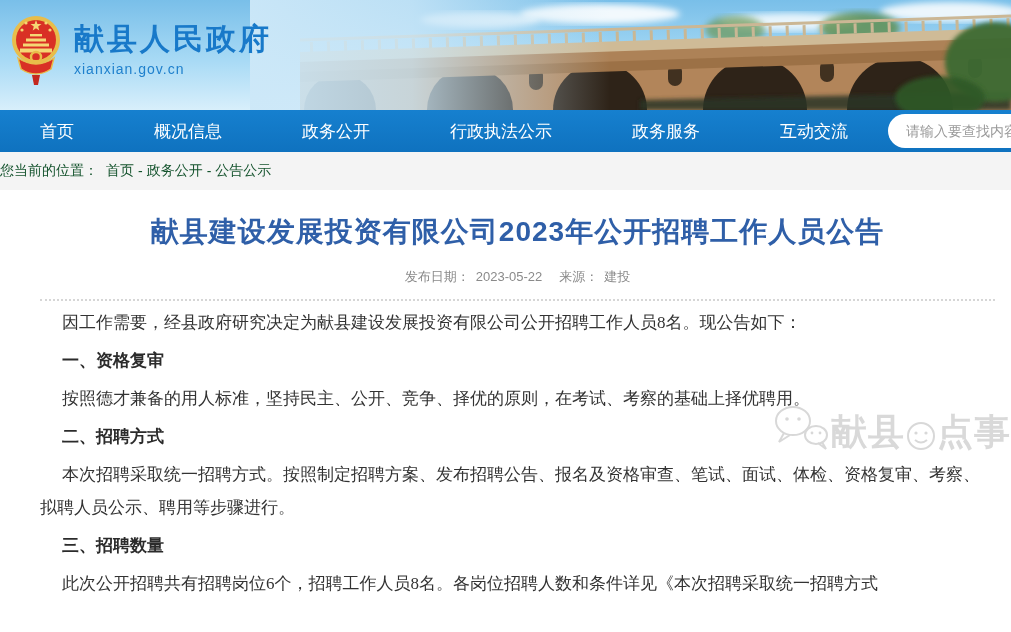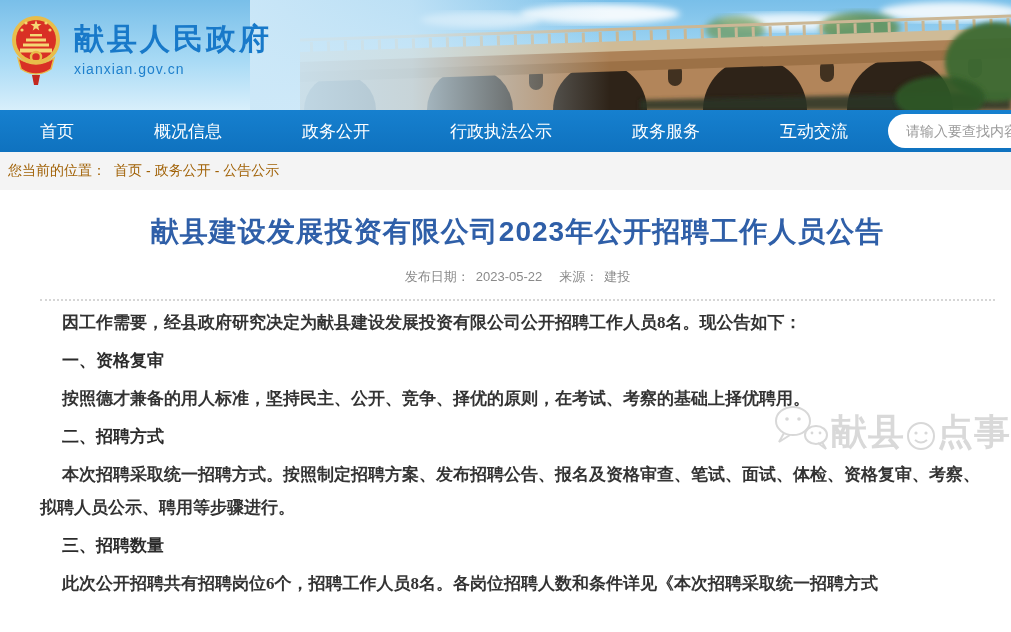--- a/index.html
+++ b/index.html
@@ -18,35 +18,35 @@
   .main-nav { display:flex; height:42px; background:linear-gradient(#1680cf,#0f72bf); align-items:center; }
   .nav-items { flex:0 0 888px; display:flex; justify-content:space-around; align-items:center; height:100%; }
   .nav-item { color:#fff; font-size:17px; cursor:pointer; white-space:nowrap; }
   .search-wrap { flex:1; display:flex; align-items:center; height:100%; }
   .search-wrap input { flex:1; height:34px; border:none; outline:none; border-radius:17px 0 0 17px;
                        padding:0 4px 0 18px; font-size:14px; color:#666; background:#fff; }
   .search-wrap input::placeholder { color:#9a9a9a; }
 
   
   .breadcrumb { height:38px; background:#f4f4f4; display:flex; align-items:center;
-                padding-left:8px; font-size:14px; color:#a16207; }
+                font-size:14px; color:#14532d; }
   .breadcrumb .crumb { cursor:pointer; }
   .breadcrumb .sep { margin:0 4px; }
   .breadcrumb .prefix { margin-right:8px; }
 
   
   .article { padding:22px 16px 0 40px; position:relative; }
   .article-title { text-align:center; color:#2f5fa8; font-size:28px; font-weight:bold;
                    line-height:40px; letter-spacing:1px; }
   .article-meta { text-align:center; color:#8a8a8a; font-size:13px; margin-top:16px; }
   .article-meta span { margin:0 3px; }
   .article-meta .gap { margin-left:14px;font-family:Liberation Serif, serif; }
   hr.dotted { border:none; border-top:2px dotted #d6d6d6; margin-top:13px; }
   .article-body { margin-top:4px; font-family:"Liberation Serif", serif; color:#333; font-size:17px; }
-  .article-body p { line-height:33px; margin:5px 0; text-indent:22px;font-weight:bold; }
+  .article-body p { line-height:33px; margin:5px 0; text-indent:22px; }
   .article-body h3 { line-height:33px; margin:5px 0; padding-left:22px; font-size:17px;
                      font-weight:bold; color:#2b2b2b; font-family:"Liberation Sans", sans-serif; }
 
   
   .watermark { position:absolute; right:0; bottom:-8px; display:flex; align-items:flex-end;
                opacity:.33; pointer-events:none; }
   .watermark .wm-text { font-size:36px; font-weight:bold; color:#8f8f8f; line-height:40px;
                         font-family:"Liberation Sans", sans-serif; letter-spacing:1px; }
   .watermark svg { display:block; }
 </style>

